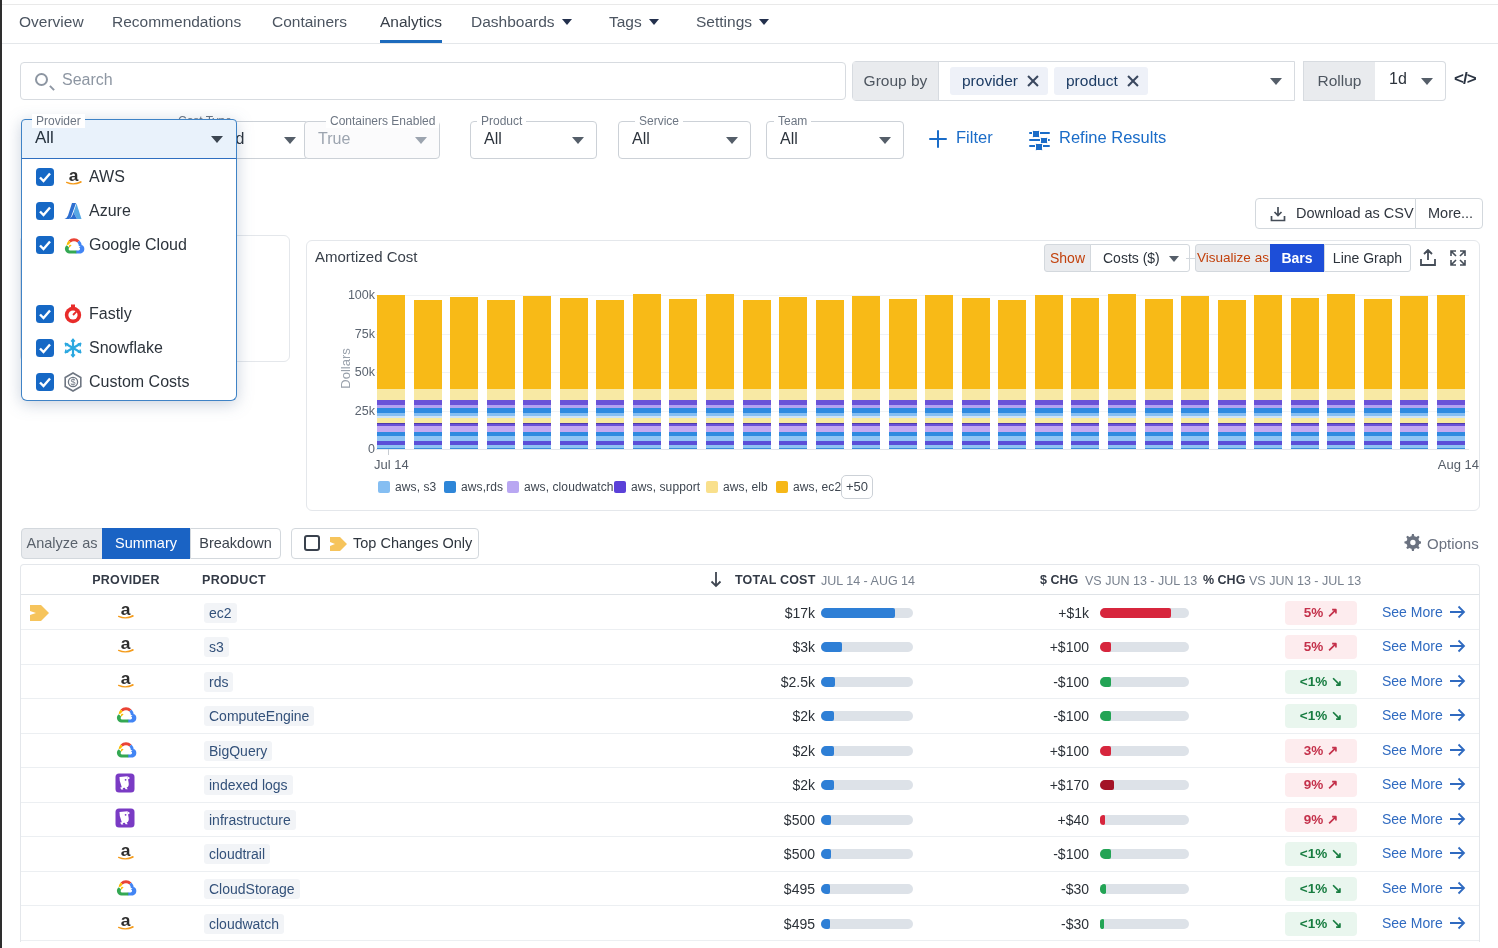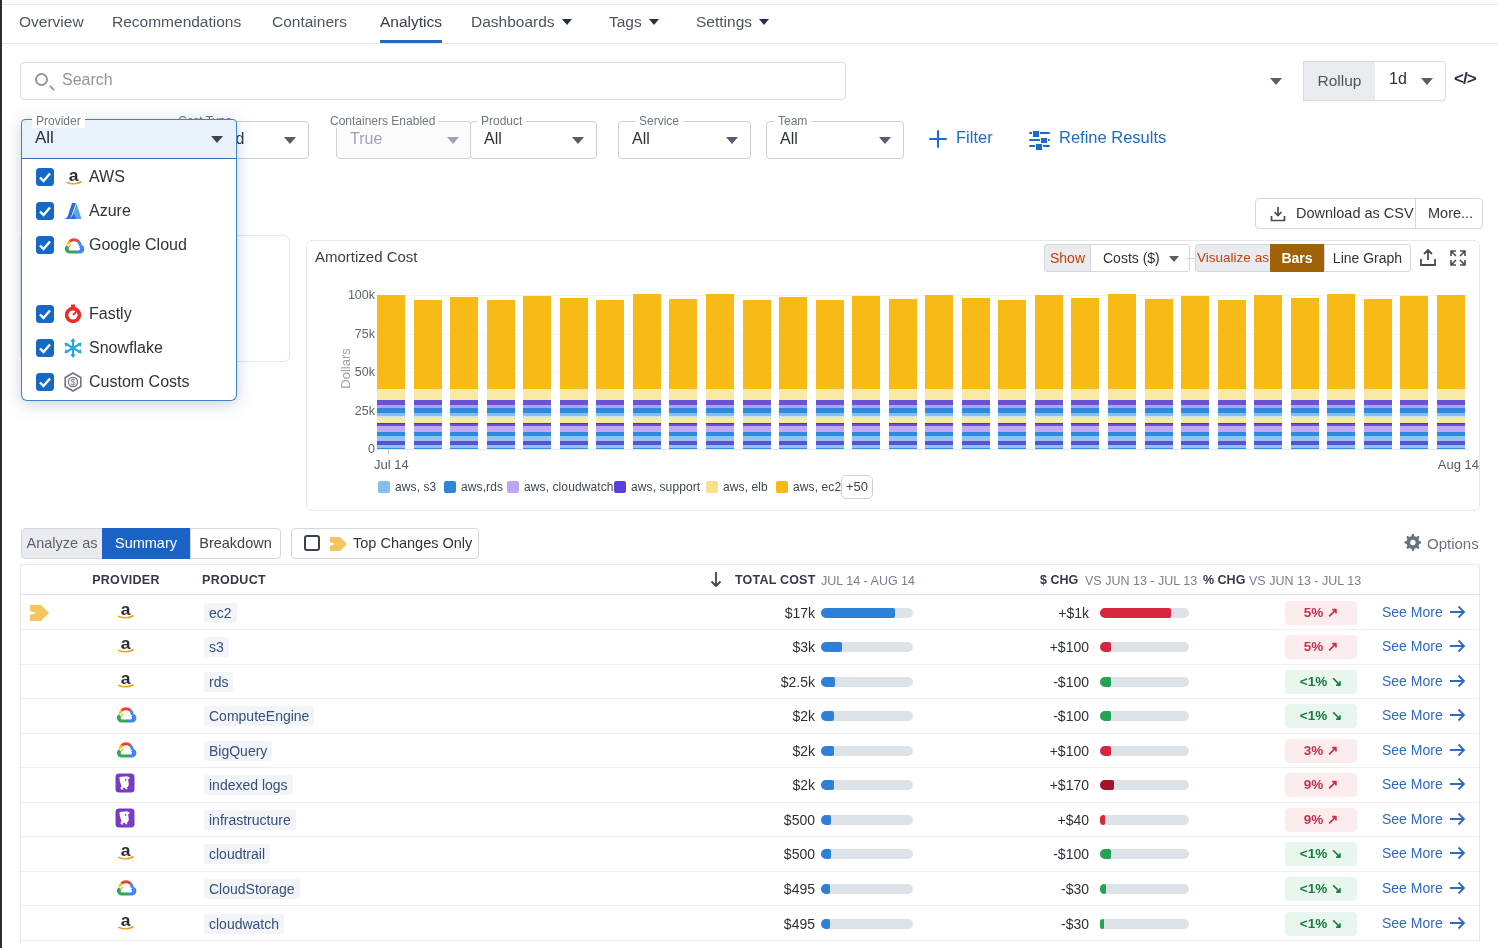--- a/index.html
+++ b/index.html
@@ -64,21 +64,21 @@
 
 #chartcard { position:absolute; left:304px; top:240px; width:1174px; height:271px; background:#fff; border:1px solid #e4e7eb; border-radius:6px; }
 #chartcard .title { position:absolute; left:8px; top:7px; font-size:15px; color:#3a414b; }
 .addon { background:#e9ebee; border:1px solid #d3d8dd; color:#c2410c; }
 #showgrp { position:absolute; left:737px; top:3px; height:28px; }
 #showgrp .a { position:absolute; left:0; top:0; width:47px; height:28px; line-height:26px; text-align:center; font-size:14px; border-radius:3px 0 0 3px; }
 #showgrp .b { position:absolute; left:46px; top:0; width:100px; height:28px; background:#fff; border:1px solid #d3d8dd; border-radius:0 3px 3px 0; font-size:14px; color:#2c333c; line-height:26px; padding-left:12px; }
 #showgrp .b .c { position:absolute; right:10px; top:11px; width:0; height:0; border-left:5px solid transparent; border-right:5px solid transparent; border-top:6px solid #555e69; }
 #vizgrp { position:absolute; left:888px; top:3px; height:28px; }
 #vizgrp .a { position:absolute; left:0; top:0; width:76px; height:28px; line-height:26px; text-align:center; font-size:13.5px; border-radius:3px 0 0 3px; white-space:nowrap; }
-#vizgrp .bars { position:absolute; left:75px; top:0; width:54px; height:28px; background:#a16207; color:#fff; font-weight:bold; font-size:14px; text-align:center; line-height:28px; }
+#vizgrp .bars { position:absolute; left:75px; top:0; width:54px; height:28px; background:#1d4ed8; color:#fff; font-weight:bold; font-size:14px; text-align:center; line-height:28px; }
 #vizgrp .lg { position:absolute; left:129px; top:0; width:87px; height:28px; background:#fff; border:1px solid #d3d8dd; border-radius:0 3px 3px 0; font-size:14px; color:#2c333c; text-align:center; line-height:26px; }
 #expico { position:absolute; left:1112px; top:8px; width:18px; height:18px; }
 #fullico { position:absolute; left:1142px; top:8px; width:18px; height:18px; }
 </style>
 </head>
 <body>
 <div id="frame">
 
 <div style="position:absolute;left:0;top:4px;width:1496px;height:1px;background:#e9e9e9;z-index:5;"></div>
     <div id="nav">
@@ -88,35 +88,40 @@
   <span class="navitem active" style="left:378px;">Analytics</span>
   <span class="navitem" style="left:469px;">Dashboards<span class="ncaret"></span></span>
   <span class="navitem" style="left:607px;">Tags<span class="ncaret"></span></span>
   <span class="navitem" style="left:694px;">Settings<span class="ncaret"></span></span>
 </div>
 
 <div id="searchbox">
       <span class="mag"></span>
       <span class="ph">Search</span>
     </div>
+<div id="groupwrap">
+  <div id="groupaddon">Group by</div>
+  <span class="token" style="left:97px;">provider<span class="x"></span></span>
+  <span class="token" style="left:201px;">product<span class="x"></span></span>
+</div>
 <div id="groupcaret"></div>
 <div id="rollup">Rollup</div>
 <div id="oned">
       <span class="t">1d</span>
       <span class="c"></span>
     </div>
 <div id="codeico">&lt;/&gt;</div>
 
 <span class="flabel" style="left:172px;">Cost Type</span>
 <div class="fbox" style="left:156px; width:151px;">
       <span class="val" style="left:8px;">Unblended</span>
       <span class="c"></span>
     </div>
 <span class="flabel" style="left:324px;">Containers Enabled</span>
-<div class="fbox dis" style="left:334px; width:136px;padding-left:44px;">
+<div class="fbox dis" style="left:302px; width:136px;padding-left:44px;">
       <span class="val">True</span>
       <span class="c"></span>
     </div>
 <span class="flabel" style="left:475px;">Product</span>
 <div class="fbox" style="left:468px; width:127px;">
       <span class="val">All</span>
       <span class="c"></span>
     </div>
 <span class="flabel" style="left:633px;">Service</span>
 <div class="fbox" style="left:616px; width:133px;">

